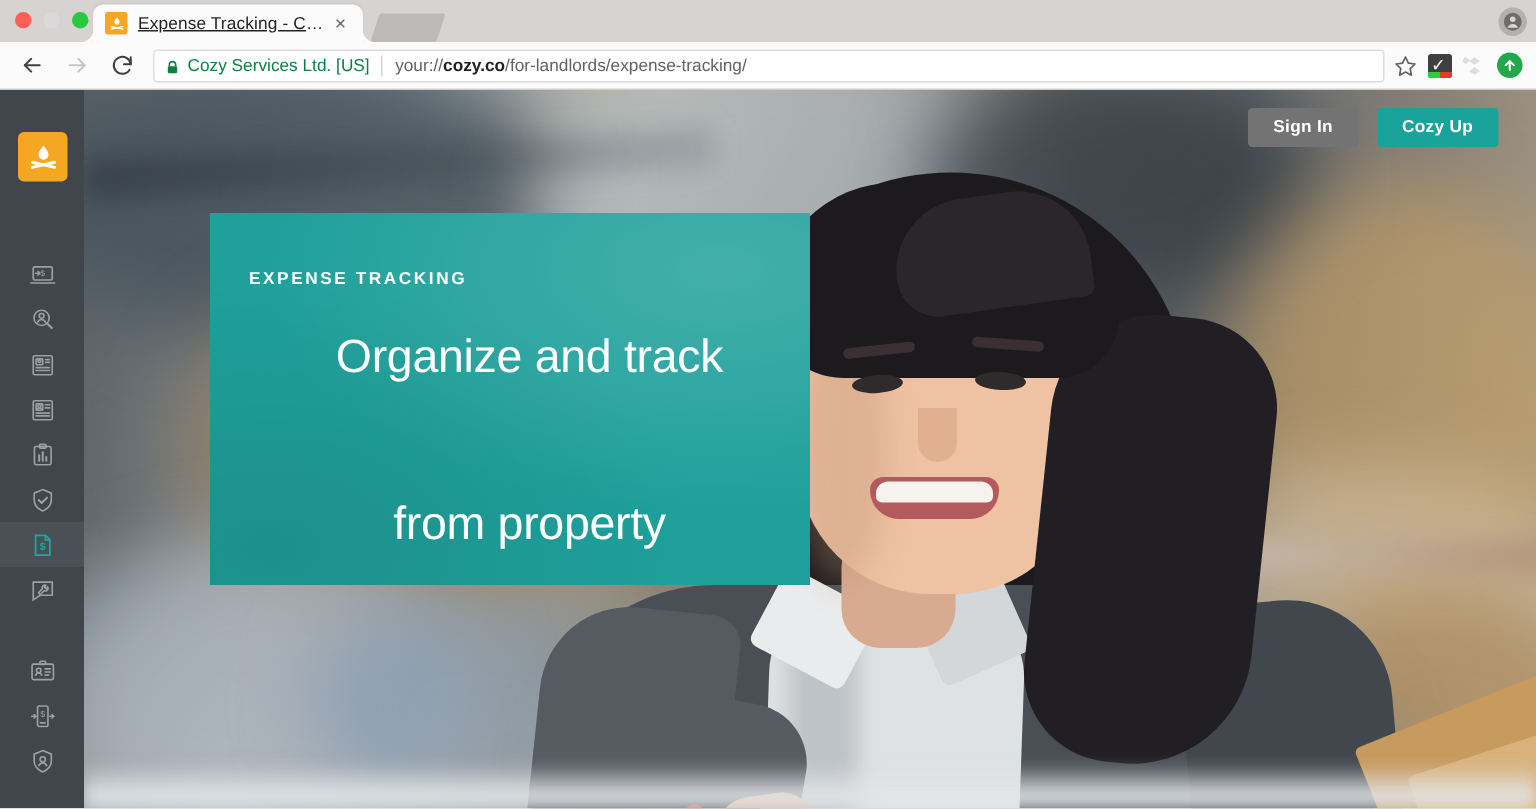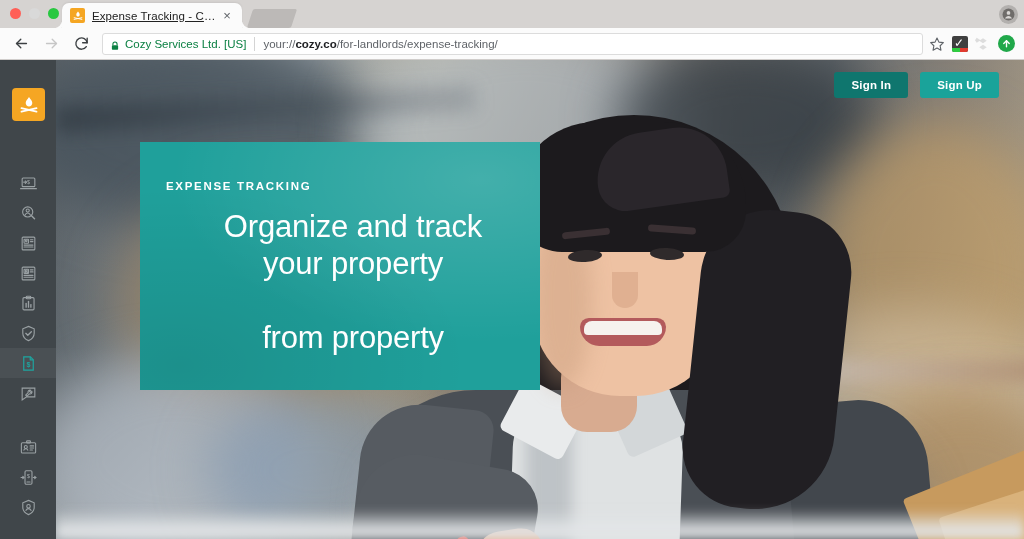--- a/index.html
+++ b/index.html
@@ -274,35 +274,35 @@
   
   .auth{
     position:absolute; right:25px; top:12px; display:flex; gap:12px; z-index:4;
   }
   .btn{
     height:26px; padding:0 17px; border-radius:3px; border:none;
     font-size:11.5px; font-weight:bold; color:#fff;
     display:flex; align-items:center; justify-content:center;
     letter-spacing:.2px; cursor:pointer;
   }
-  .btn.signin{ background:#0f766e; }
+  .btn.signin{ background:#737373; }
   .btn.signup{ background:#1aa39a; }
 
   
   .card{
     position:absolute; left:84px; top:82px; width:400px; height:248px;
     background:#1fa09b;
     background-image:
       radial-gradient(140% 120% at 85% 15%, rgba(255,255,255,.16) 0%, rgba(255,255,255,0) 55%),
       radial-gradient(120% 120% at 10% 90%, rgba(0,0,0,.10) 0%, rgba(0,0,0,0) 60%);
     z-index:3; padding:38px 0 0 26px;
   }
   .eyebrow{
     font-size:11.5px; font-weight:bold; letter-spacing:1.7px;
-    color:#ffffff; margin-bottom:16px;
+    color:#ffffff; margin-bottom:27px;
   }
   .headline{
     font-size:31px; line-height:37px; color:#ffffff; font-weight:normal;
     letter-spacing:-.2px;
     text-align:center;
   }
 </style>
 </head>
 <body>
 
@@ -558,27 +558,27 @@
           <span class="hand"></span>
           <span class="box"></span>
             <span class="box2"></span>
 
         </div>
         <div class="floor"></div>
       </div>
 
       <div class="auth">
         <button class="btn signin">Sign In</button>
-        <button class="btn signup">Sign Up</button>
+        <button class="btn signup">Cozy Up</button>
       </div>
 
       <div class="card">
         <div class="eyebrow">EXPENSE TRACKING</div>
         <h1 class="headline">
           <span>Organize and track</span><br>
-          <span>your property</span><br>
+          <br>
           <br>
           <span>from property</span>
         </h1>
       </div>
     </section>
   </div>
 </div>
 
 </body></html>

